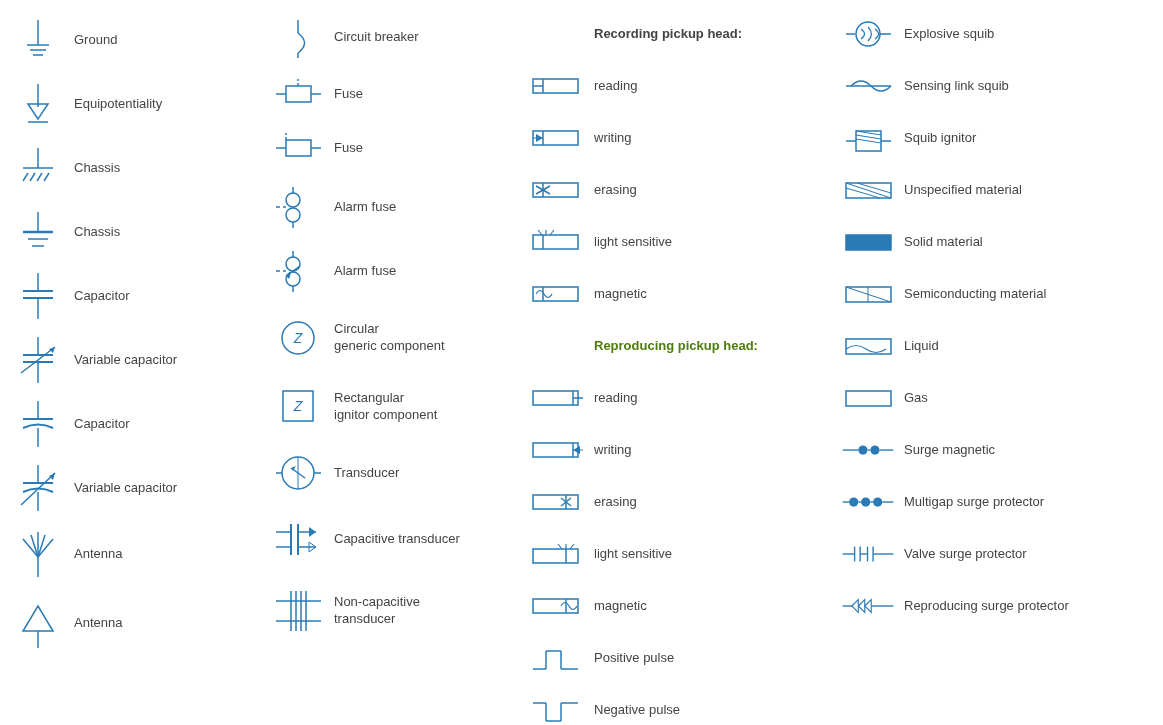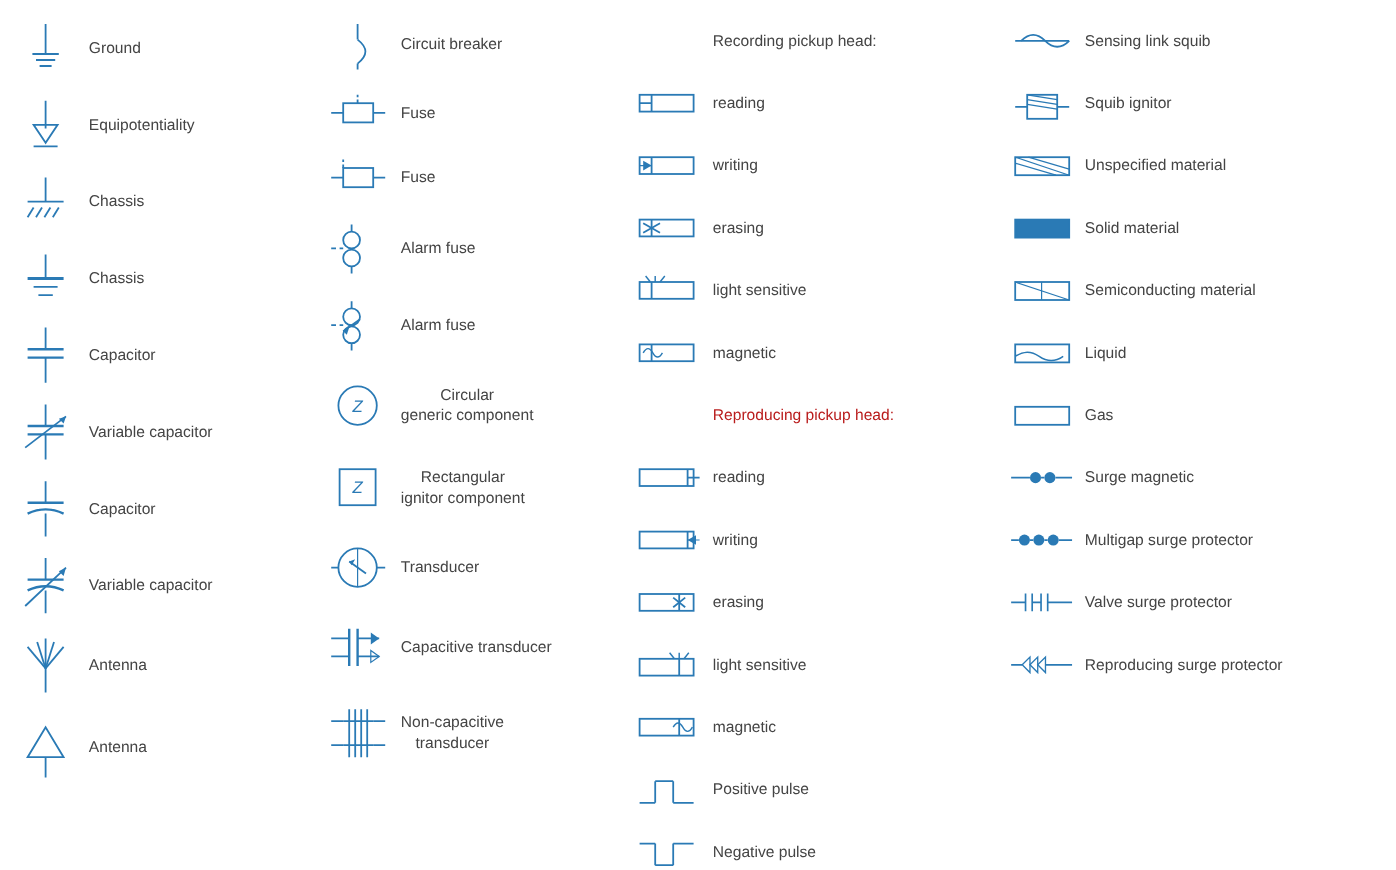--- a/index.html
+++ b/index.html
@@ -31,21 +31,20 @@
       min-width: 60px;
       display: flex;
       align-items: center;
       justify-content: center;
     }
     .label {
       color: #444;
       font-size: 13px;
       line-height: 1.3;
       padding-left: 6px;
-      text-align: center;
     }
     svg text {
       font-family: Arial, sans-serif;
     }
   </style>
 </head>
 <body>
 
 <div class="grid">
 
@@ -313,21 +312,21 @@
       <span class="label" style="white-space:pre-line">Non-capacitive
 transducer</span>
     </div>
 
   </div>
 
   <div class="column">
 
     <div class="item">
       <div class="symbol" style="width:60px"></div>
-      <span class="label" style="font-weight:normal;color:#444">Recording pickup head:</span>
+      <span class="label" style="font-weight:bold;color:#444">Recording pickup head:</span>
     </div>
 
     <div class="item">
       <div class="symbol">
         <svg width="60" height="30" viewBox="0 0 60 30">
           <rect x="5" y="8" width="45" height="14" fill="none" stroke="#2a7ab5" stroke-width="1.5"></rect>
           <line x1="15" y1="8" x2="15" y2="22" stroke="#2a7ab5" stroke-width="1.5"></line>
           <line x1="5" y1="15" x2="15" y2="15" stroke="#2a7ab5" stroke-width="1.5"></line>
         </svg>
       </div>
@@ -377,21 +376,21 @@
           <rect x="5" y="8" width="45" height="14" fill="none" stroke="#2a7ab5" stroke-width="1.5"></rect>
           <line x1="15" y1="8" x2="15" y2="22" stroke="#2a7ab5" stroke-width="1.5"></line>
           <path d="M8,15 Q12,8 16,15 Q20,22 24,15" fill="none" stroke="#2a7ab5" stroke-width="1.2"></path>
         </svg>
       </div>
       <span class="label">magnetic</span>
     </div>
 
     <div class="item">
       <div class="symbol" style="width:60px"></div>
-      <span class="label" style="font-weight:normal;color:#b91c1c">Reproducing pickup head:</span>
+      <span class="label" style="font-weight:bold;color:#4d7c0f">Reproducing pickup head:</span>
     </div>
 
     <div class="item">
       <div class="symbol">
         <svg width="60" height="30" viewBox="0 0 60 30">
           <rect x="5" y="8" width="45" height="14" fill="none" stroke="#2a7ab5" stroke-width="1.5"></rect>
           <line x1="45" y1="8" x2="45" y2="22" stroke="#2a7ab5" stroke-width="1.5"></line>
           <line x1="45" y1="15" x2="55" y2="15" stroke="#2a7ab5" stroke-width="1.5"></line>
         </svg>
       </div>
@@ -469,20 +468,33 @@
           <line x1="33" y1="10" x2="50" y2="10" stroke="#2a7ab5" stroke-width="1.5"></line>
         </svg>
       </div>
       <span class="label">Negative pulse</span>
     </div>
 
   </div>
 
   <div class="column">
 
+    <div class="item">
+      <div class="symbol">
+        <svg width="55" height="35" viewBox="0 0 55 35">
+          <line x1="5" y1="17" x2="14" y2="17" stroke="#2a7ab5" stroke-width="1.5"></line>
+          <circle cx="27" cy="17" r="12" fill="none" stroke="#2a7ab5" stroke-width="1.5"></circle>
+          <line x1="39" y1="17" x2="50" y2="17" stroke="#2a7ab5" stroke-width="1.5"></line>
+          <path d="M20,12 Q27,17 20,22" fill="none" stroke="#2a7ab5" stroke-width="1.2"></path>
+          <path d="M27,10 Q34,17 27,24" fill="none" stroke="#2a7ab5" stroke-width="1.2"></path>
+          <path d="M34,12 Q41,17 34,22" fill="none" stroke="#2a7ab5" stroke-width="1.2"></path>
+        </svg>
+      </div>
+      <span class="label">Explosive squib</span>
+    </div>
 
     <div class="item">
       <div class="symbol">
         <svg width="55" height="30" viewBox="0 0 55 30">
           <line x1="5" y1="15" x2="50" y2="15" stroke="#2a7ab5" stroke-width="1.5"></line>
           <path d="M10,15 Q20,5 30,15 Q40,25 50,15" fill="none" stroke="#2a7ab5" stroke-width="1.5"></path>
         </svg>
       </div>
       <span class="label">Sensing link squib</span>
     </div>

